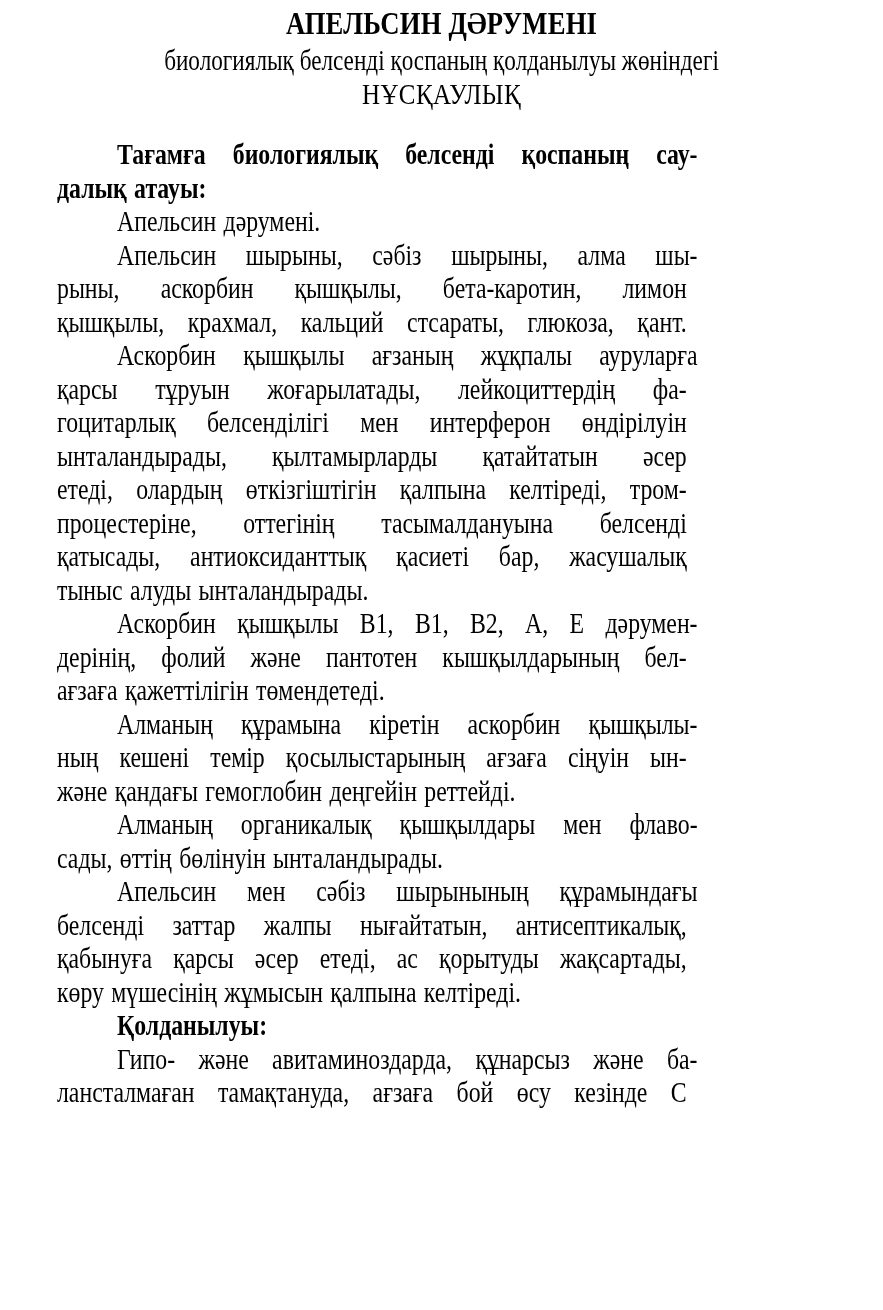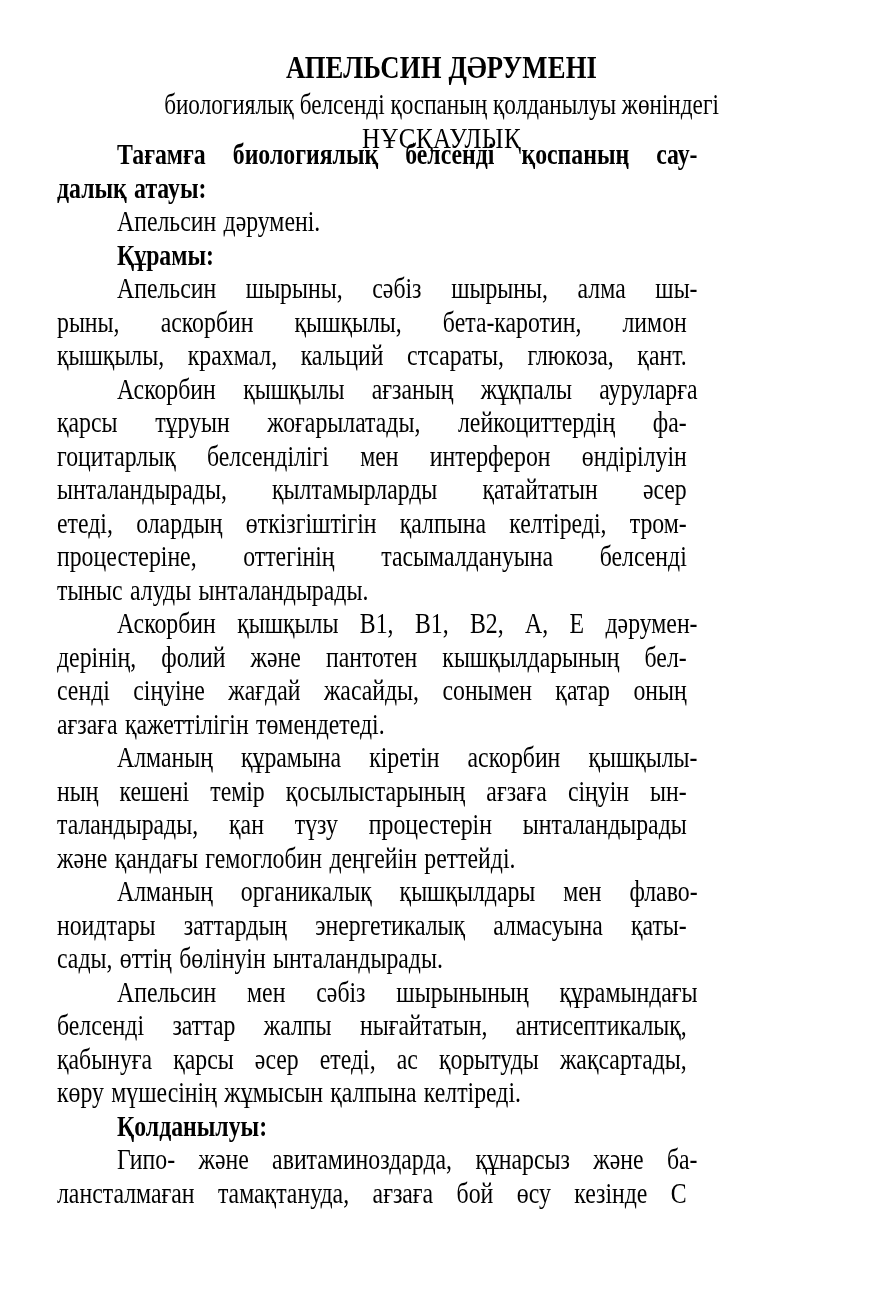--- a/index.html
+++ b/index.html
@@ -21,21 +21,20 @@
       top: 0;
       width: 883px;
       height: 1310px;
     }
     .header {
       position: absolute;
       left: 0;
       top: 4px;
       width: 883px;
       text-align: center;
-      margin-top: 44px;
     }
     .title {
       font-weight: bold;
       font-size: 31px;
       line-height: 40px;
       transform: scaleX(0.86);
       transform-origin: center;
       white-space: nowrap;
       letter-spacing: 0.2px;
     }
@@ -110,25 +109,20 @@
           <span class="w">атауы:</span>
         </span>
       </div>
     <div class="line indent left">
         <span class="cond" style="display: flex; width: 863.415px; justify-content: flex-start; transform: scaleX(0.82);">
           <span class="w">Апельсин</span>
           <span class="w">дәрумені.</span>
         </span>
       </div>
 
-    <div class="line indent bold left">
-        <span class="cond" style="display: flex; width: 863.415px; justify-content: flex-start; transform: scaleX(0.82);">
-          <span class="w">Құрамы:</span>
-        </span>
-      </div>
     <div class="line indent">
         <span class="cond" style="display: flex; width: 863.415px; justify-content: space-between; transform: scaleX(0.82);">
           <span class="w">Апельсин</span>
           <span class="w">шырыны,</span>
           <span class="w">сәбіз</span>
           <span class="w">шырыны,</span>
           <span class="w">алма</span>
           <span class="w">шы-</span>
         </span>
       </div>
@@ -197,20 +191,29 @@
           <span class="w">келтіреді,</span>
           <span class="w">тром-</span>
         </span>
       </div>
     <div class="line">
         <span class="cond" style="display: flex; width: 936.585px; justify-content: space-between; transform: scaleX(0.82);">
           <span class="w">процестеріне,</span>
           <span class="w">оттегінің</span>
           <span class="w">тасымалдануына</span>
           <span class="w">белсенді</span>
+        </span>
+      </div>
+    <div class="line">
+        <span class="cond" style="display: flex; width: 936.585px; justify-content: space-between; transform: scaleX(0.82);">
+          <span class="w">қатысады,</span>
+          <span class="w">антиоксиданттық</span>
+          <span class="w">қасиеті</span>
+          <span class="w">бар,</span>
+          <span class="w">жасушалық</span>
         </span>
       </div>
     <div class="line left">
         <span class="cond" style="display: flex; width: 936.585px; justify-content: flex-start; transform: scaleX(0.82);">
           <span class="w">тыныс</span>
           <span class="w">алуды</span>
           <span class="w">ынталандырады.</span>
         </span>
       </div>
 
@@ -229,31 +232,20 @@
     <div class="line">
         <span class="cond" style="display: flex; width: 936.585px; justify-content: space-between; transform: scaleX(0.82);">
           <span class="w">дерінің,</span>
           <span class="w">фолий</span>
           <span class="w">және</span>
           <span class="w">пантотен</span>
           <span class="w">кышқылдарының</span>
           <span class="w">бел-</span>
         </span>
       </div>
-    <div class="line">
-        <span class="cond" style="display: flex; width: 936.585px; justify-content: space-between; transform: scaleX(0.82);">
-          <span class="w">сенді</span>
-          <span class="w">сіңуіне</span>
-          <span class="w">жағдай</span>
-          <span class="w">жасайды,</span>
-          <span class="w">сонымен</span>
-          <span class="w">қатар</span>
-          <span class="w">оның</span>
-        </span>
-      </div>
     <div class="line left">
         <span class="cond" style="display: flex; width: 936.585px; justify-content: flex-start; transform: scaleX(0.82);">
           <span class="w">ағзаға</span>
           <span class="w">қажеттілігін</span>
           <span class="w">төмендетеді.</span>
         </span>
       </div>
 
     <div class="line indent">
         <span class="cond" style="display: flex; width: 863.415px; justify-content: space-between; transform: scaleX(0.82);">
@@ -268,55 +260,37 @@
         <span class="cond" style="display: flex; width: 936.585px; justify-content: space-between; transform: scaleX(0.82);">
           <span class="w">ның</span>
           <span class="w">кешені</span>
           <span class="w">темір</span>
           <span class="w">қосылыстарының</span>
           <span class="w">ағзаға</span>
           <span class="w">сіңуін</span>
           <span class="w">ын-</span>
         </span>
       </div>
-    <div class="line">
-        <span class="cond" style="display: flex; width: 936.585px; justify-content: space-between; transform: scaleX(0.82);">
-          <span class="w">таландырады,</span>
-          <span class="w">қан</span>
-          <span class="w">түзу</span>
-          <span class="w">процестерін</span>
-          <span class="w">ынталандырады</span>
-        </span>
-      </div>
     <div class="line left">
         <span class="cond" style="display: flex; width: 936.585px; justify-content: flex-start; transform: scaleX(0.82);">
           <span class="w">және</span>
           <span class="w">қандағы</span>
           <span class="w">гемоглобин</span>
           <span class="w">деңгейін</span>
           <span class="w">реттейді.</span>
         </span>
       </div>
 
     <div class="line indent">
         <span class="cond" style="display: flex; width: 863.415px; justify-content: space-between; transform: scaleX(0.82);">
           <span class="w">Алманың</span>
           <span class="w">органикалық</span>
           <span class="w">қышқылдары</span>
           <span class="w">мен</span>
           <span class="w">флаво-</span>
-        </span>
-      </div>
-    <div class="line">
-        <span class="cond" style="display: flex; width: 936.585px; justify-content: space-between; transform: scaleX(0.82);">
-          <span class="w">ноидтары</span>
-          <span class="w">заттардың</span>
-          <span class="w">энергетикалық</span>
-          <span class="w">алмасуына</span>
-          <span class="w">қаты-</span>
         </span>
       </div>
     <div class="line left">
         <span class="cond" style="display: flex; width: 936.585px; justify-content: flex-start; transform: scaleX(0.82);">
           <span class="w">сады,</span>
           <span class="w">өттің</span>
           <span class="w">бөлінуін</span>
           <span class="w">ынталандырады.</span>
         </span>
       </div>

